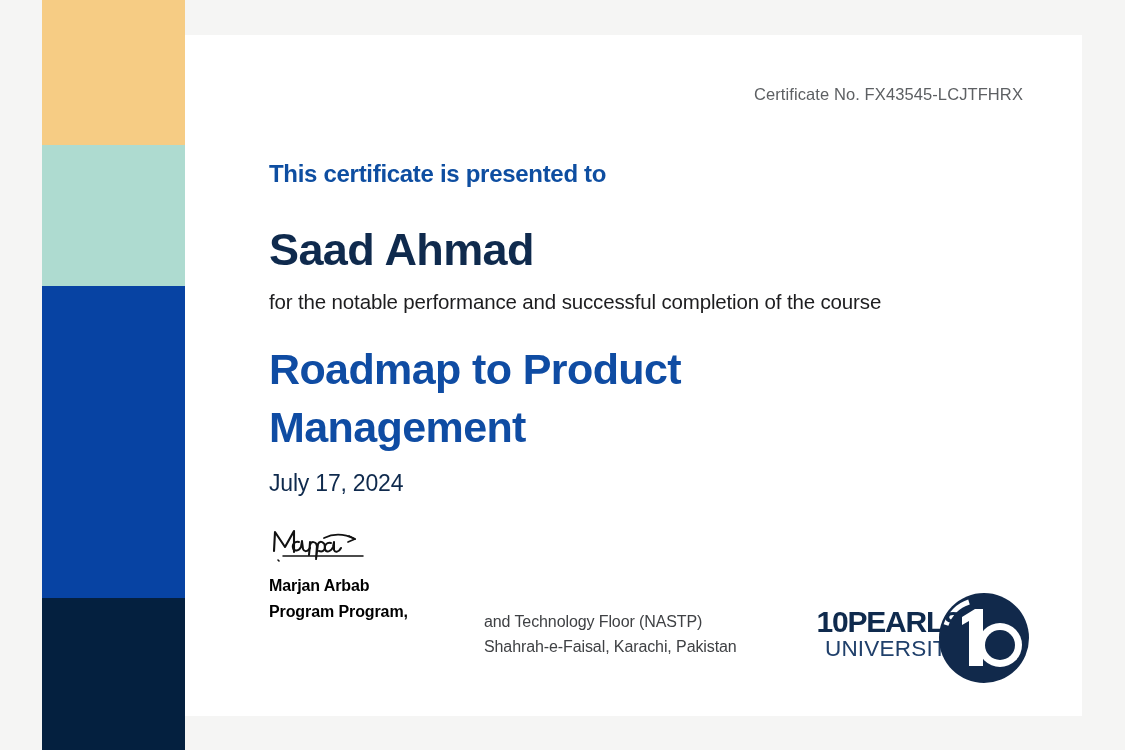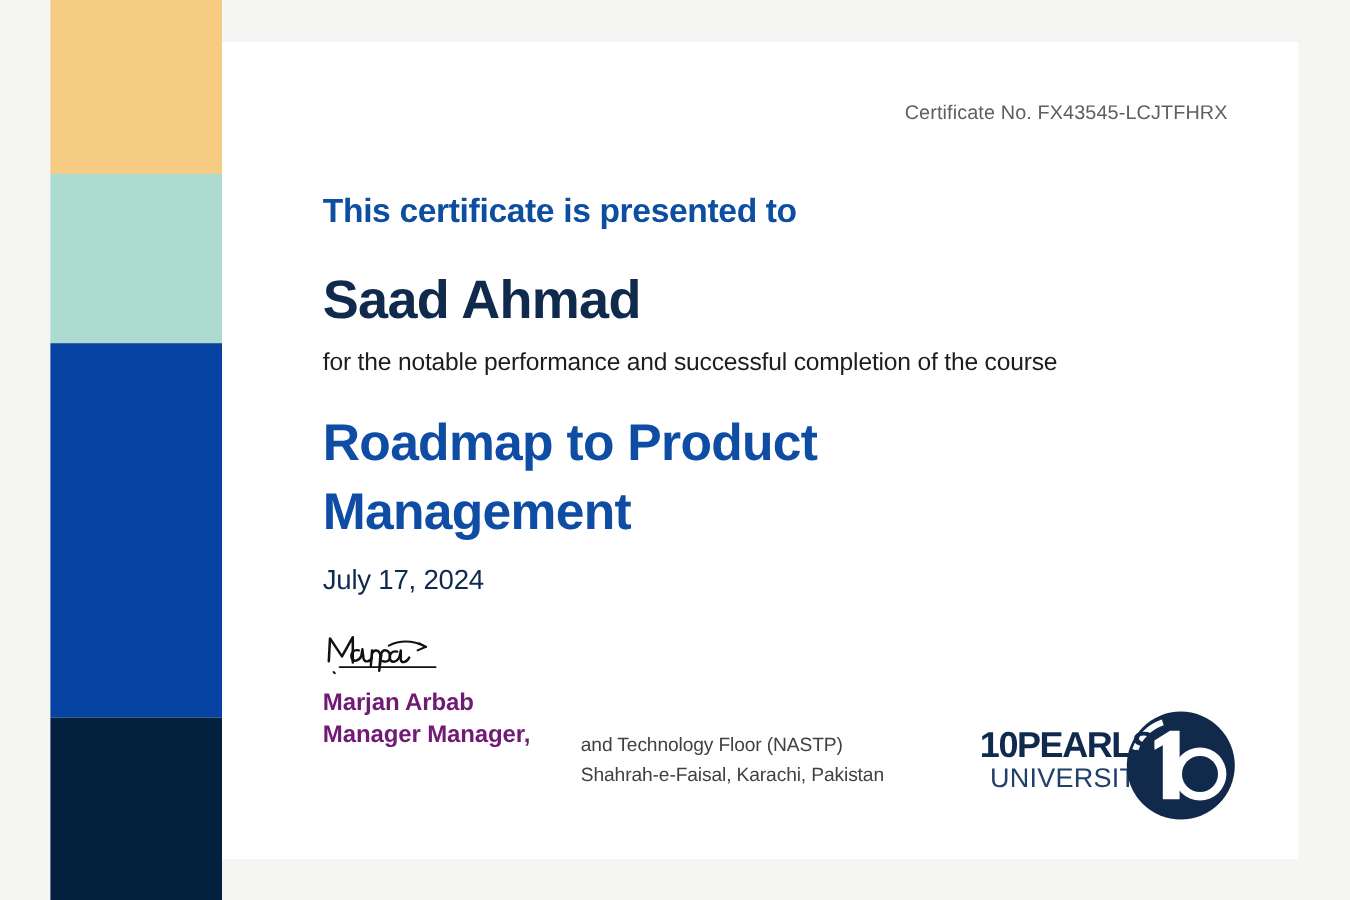--- a/index.html
+++ b/index.html
@@ -67,21 +67,21 @@
     font-size: 16.5px;
     color: #5d6063;
     letter-spacing: 0.1px;
     white-space: nowrap;
   }
 
   #presented-to-heading {
     position: absolute;
     left: 0px;
     top: 125px;
-    font-size: 28px;
+    font-size: 24px;
     font-weight: bold;
     color: #0e4ea1;
     letter-spacing: -0.3px;
     white-space: nowrap;
   }
 
   #recipient-name {
     position: absolute;
     left: 0px;
     top: 189px;
@@ -141,23 +141,23 @@
     top: 0px;
     width: 200px;
   }
   #signature-mark {
     width: 108px;
     height: 42px;
     display: block;
   }
   #signatory-name,
   #signatory-role {
-    font-size: 20px;
-    font-weight: bold;
-    color: #701a75;
+    font-size: 16px;
+    font-weight: bold;
+    color: #000000;
     line-height: 26px;
     letter-spacing: -0.1px;
     white-space: nowrap;
   }
   #signatory-name { margin-top: 6px; }
   #signatory-org {
     font-size: 16px;
     color: #5d6063;
     line-height: 26px;
     letter-spacing: -0.1px;
@@ -253,21 +253,21 @@
             <path d="M41 17 L40 30 L41 20 C42 16 47 16 48 21 L48 26" stroke-width="2"></path>
             <path d="M48 20 L47 34 L49 19 C51 15 56 17 56 22 C56 26 53 27 50 26" stroke-width="2"></path>
             <path d="M62 18 C58 17 55 20 56 24 C57 28 62 27 64 22 L65 17 L65 25 C66 28 70 27 72 23" stroke-width="2"></path>
             <path d="M55 13 C65 8 76 9 86 14" stroke-width="1.7"></path>
             <path d="M80 11 L86 14 L79 17" stroke-width="1.7"></path>
             <path d="M14 31 L94 31" stroke-width="1.5"></path>
             <path d="M9 35 L10 36" stroke-width="1.6"></path>
           </g>
         </svg>
         <div id="signatory-name">Marjan Arbab</div>
-        <div id="signatory-role">Manager Manager,</div>
+        <div id="signatory-role">Program Program,</div>
       </div>
 
       <div id="address-block">
         <div class="address-line">and Technology Floor (NASTP)</div>
         <div class="address-line">Shahrah-e-Faisal, Karachi, Pakistan</div>
       </div>
 
       <div id="brand-logo">
         <div id="brand-logo-wordmark">
           <div id="brand-name">10PEARLS</div>

